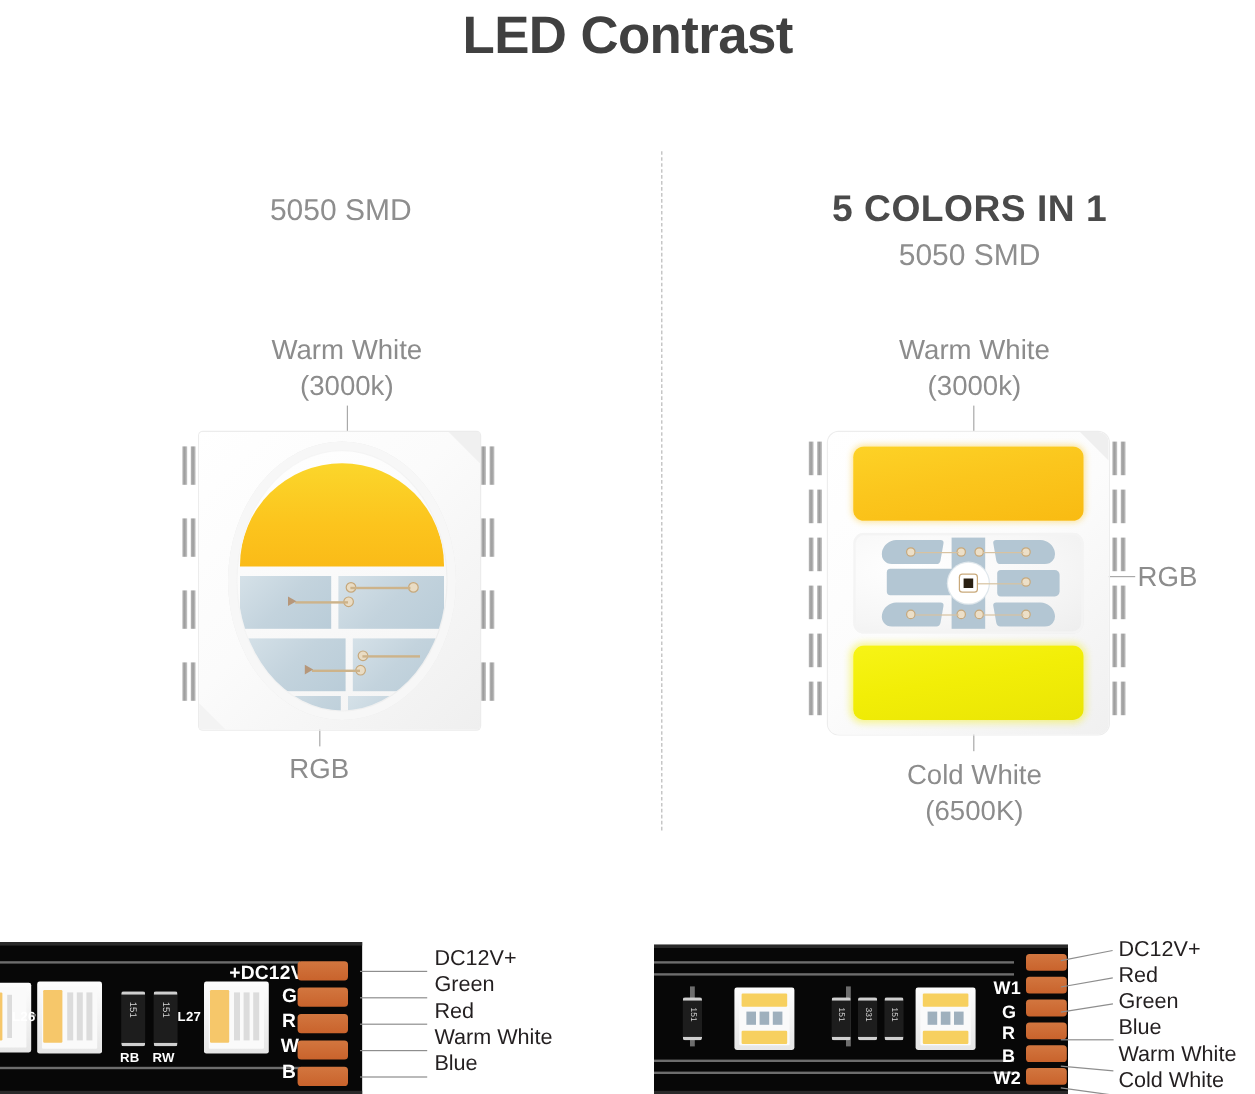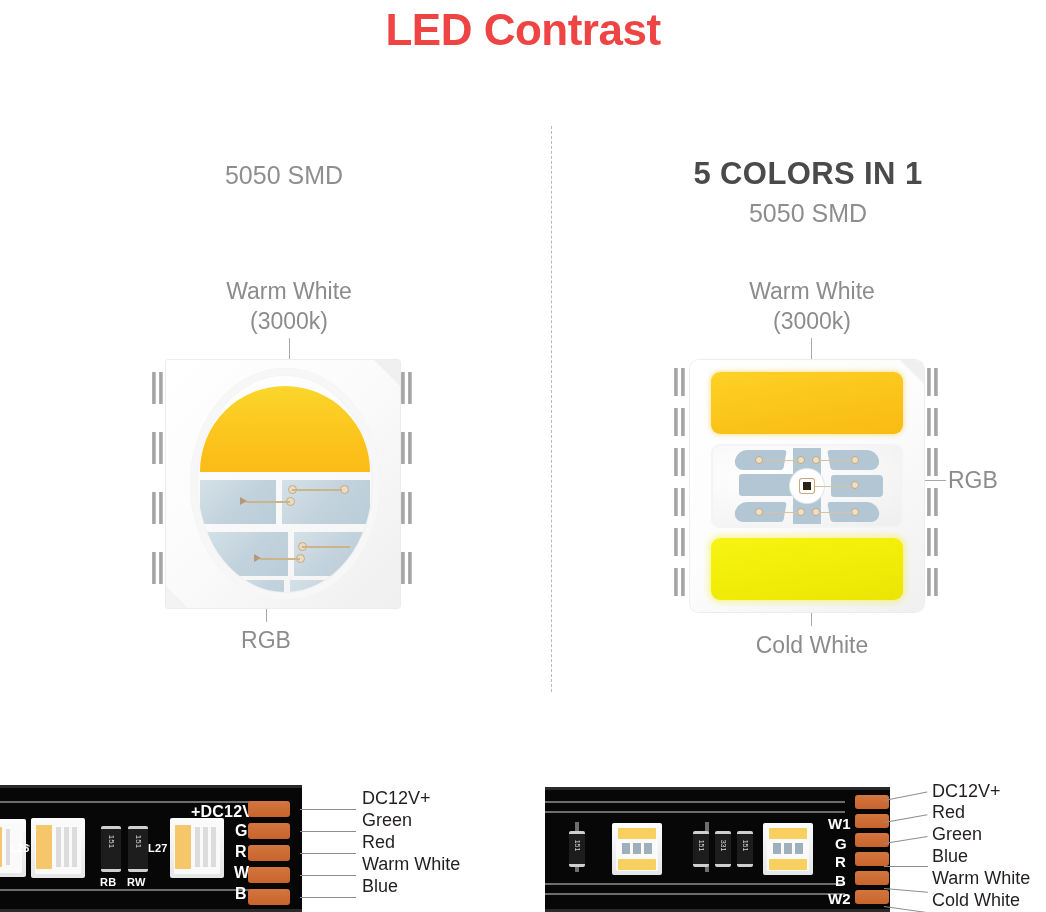--- a/index.html
+++ b/index.html
@@ -9,21 +9,21 @@
     font-family: "Liberation Sans", sans-serif;
     overflow: hidden;
   }
   .page { position: relative; width: 1046px; height: 912px; background:#fff; }
 
   
   .title {
     position: absolute; left: 0; top: 0; width: 1046px;
     text-align: center;
     font-size: 44px; font-weight: 700; letter-spacing: -0.5px;
-    color: #ef4444; line-height: 56px; top: 2px;
+    color: #404040; line-height: 56px; top: 2px;
   }
 
   
   .divider {
     position: absolute; left: 551px; top: 126px;
     width: 0; height: 566px;
     border-left: 1.5px dashed #b9b9b9;
   }
 
   
@@ -313,20 +313,21 @@
   </div>
 
   <div class="caption" style="left:647px; top:276px; width:330px;">
     <span>Warm White</span>
     <span class="l2">(3000k)</span>
   </div>
   <div class="vline" style="left:811px; top:338px; height:68px;"></div>
 
   <div class="caption" style="left:647px; top:630px; width:330px;">
     <span>Cold White</span>
+    <span class="l2">(6500K)</span>
   </div>
   <div class="vline" style="left:811px; top:570px; height:56px;"></div>
 
   <div class="caption" style="left:948px; top:465px; width:90px; text-align:left;">
     <span>RGB</span>
   </div>
   <div class="hline" style="left:824px; top:480px; width:122px;"></div>
 
   <div class="chip5">
 

